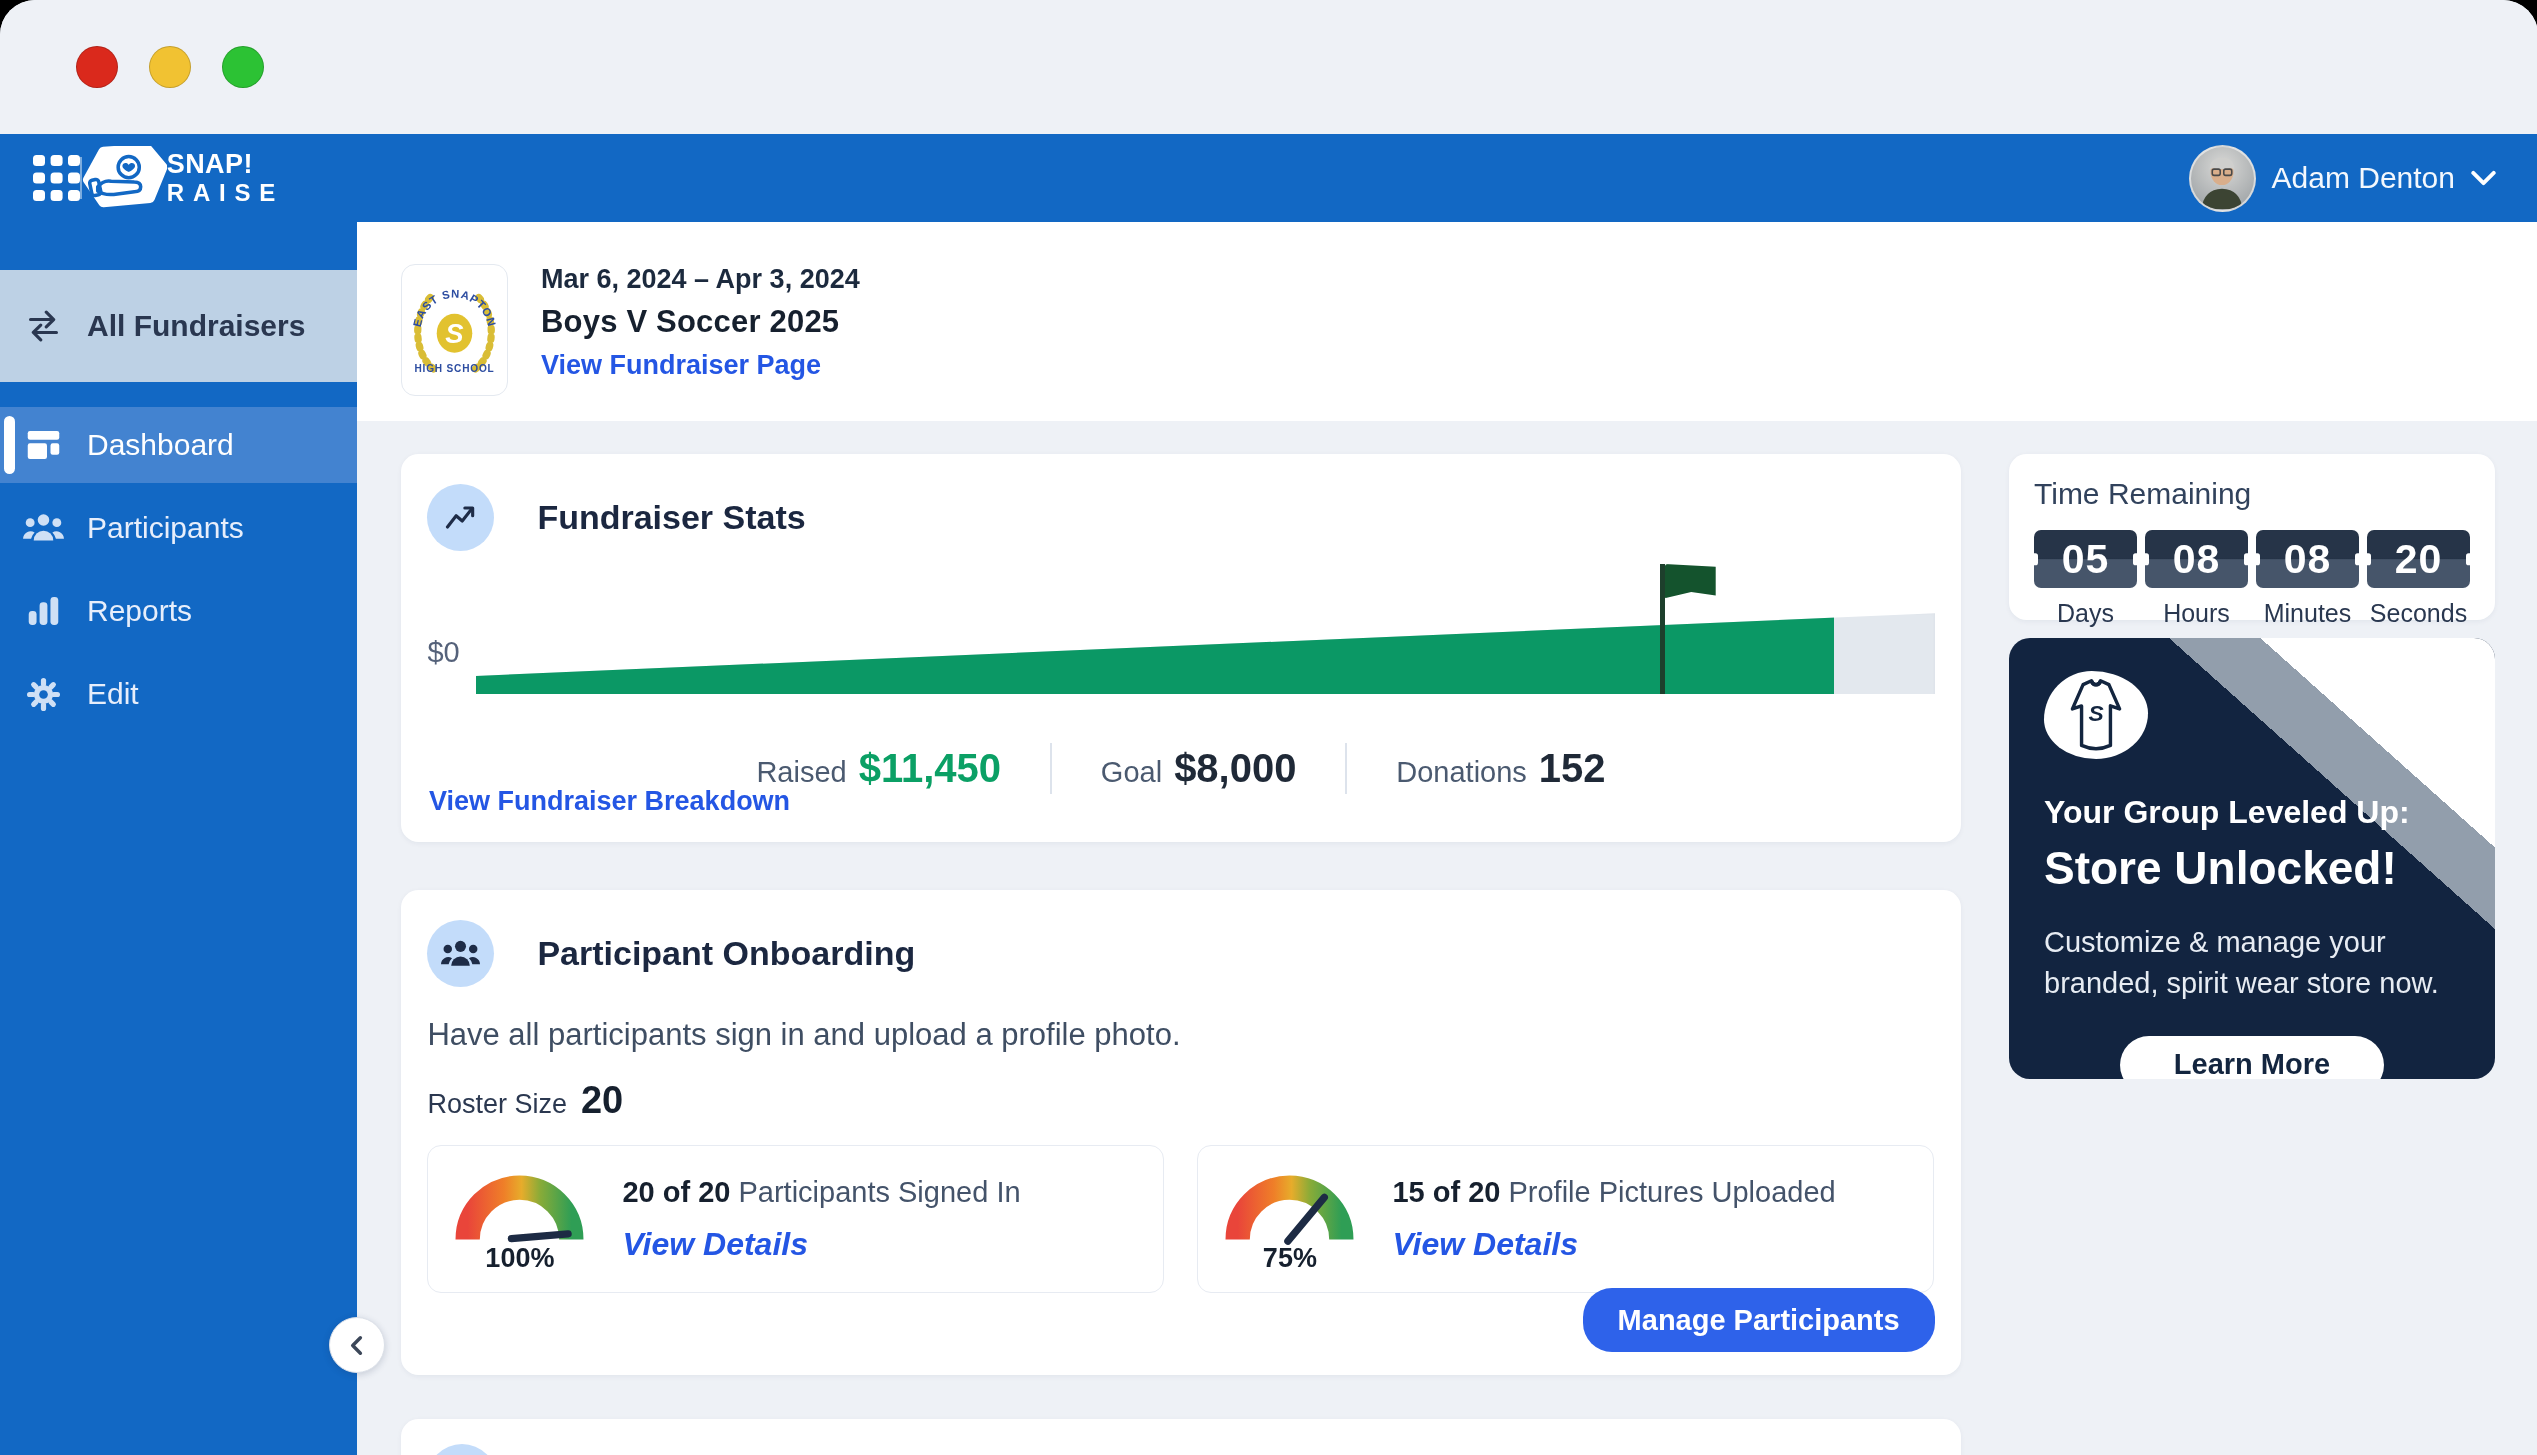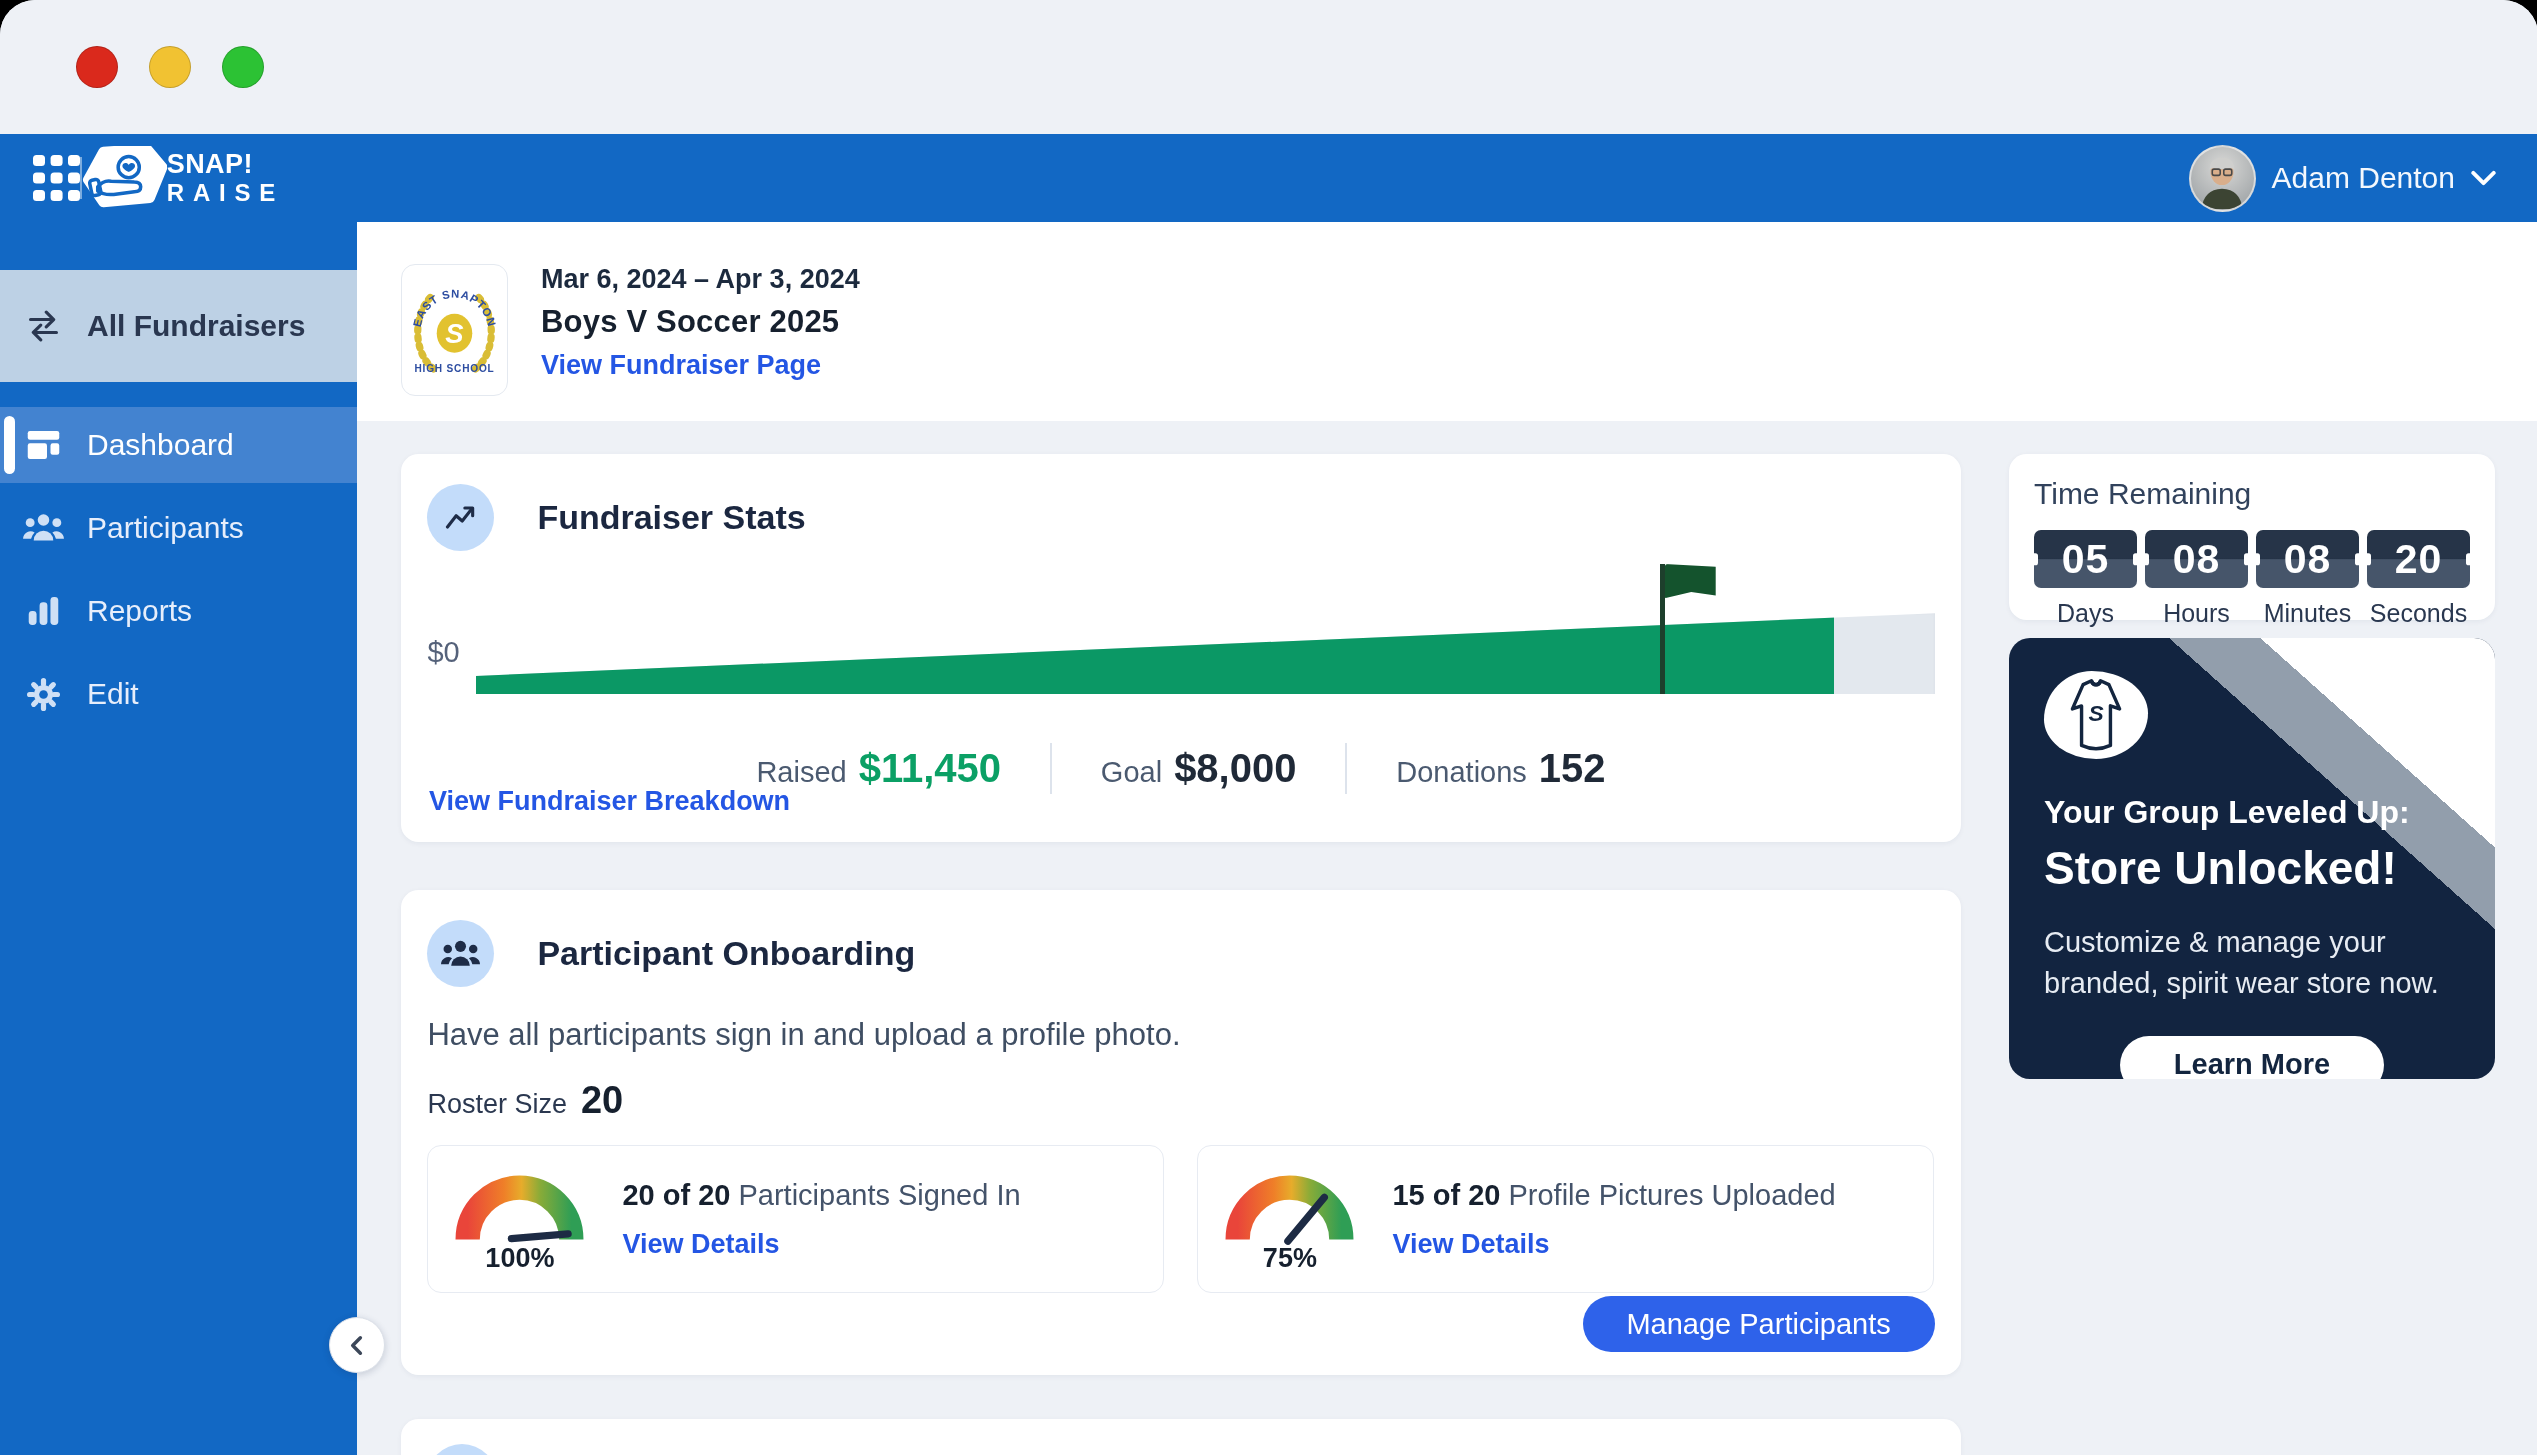--- a/index.html
+++ b/index.html
@@ -86,24 +86,24 @@
   .roster { display:flex; align-items:baseline; gap:14px; margin-top:26.4px; }
   .roster .lbl { font-size:27px; color:#2b3850; }
   .roster .val { font-size:38px; font-weight:700; color:#16202e; }
   .tiles { display:flex; gap:33px; margin-top:23px; }
   .tile { width:737px; height:148px; border:1.8px solid #e7ebf2; border-radius:14px;
           display:flex; align-items:center; gap:32px; padding:8.8px 21px; }
   .gauge-box { width:141px; text-align:center; flex:none; }
   .gauge-pct { font-size:27px; font-weight:700; color:#16202e; margin-top:-5.3px; }
   .tile-text .l1 { font-size:29px; color:#44536a; }
   .tile-text .l1 b { color:#16202e; }
-  .tile-text .link { display:inline-block; font-size:27px; margin-top:17.6px; }
+  .tile-text .link { display:inline-block; font-size:32px; margin-top:17.6px;font-style:italic; }
   .manage-row { position:absolute; right:26.4px; bottom:23px; }
-  .btn-primary { width:352px; height:56px; border-radius:29px; background:#2e62ea; border:none;
-      color:#fff; font-size:29px; font-weight:400; font-family:inherit; }
+  .btn-primary { width:352px; height:64px; border-radius:29px; background:#2e62ea; border:none;
+      color:#fff; font-size:29px; font-weight:700; font-family:inherit; }
   .peek-card { margin-top:44px; height:79px; border-radius:17.6px 17.6px 0 0; padding:25px 26.4px; }
   .peek-card .icon-circle { width:70px; height:70px; }
 
   
   .time-card { height:166px; padding:23px 25px; }
   .time-title { font-size:30px; font-weight:500; color:#31425c; }
   .flip-row { display:flex; gap:8px; margin-top:19.4px; }
   .flip { flex:1; height:58px; border-radius:7px; position:relative;
           background:linear-gradient(180deg,#263448 0%,#263448 49%,#1d2a3c 50%,#46556a 51%,#46556a 100%);
           display:flex; align-items:center; justify-content:center; }

